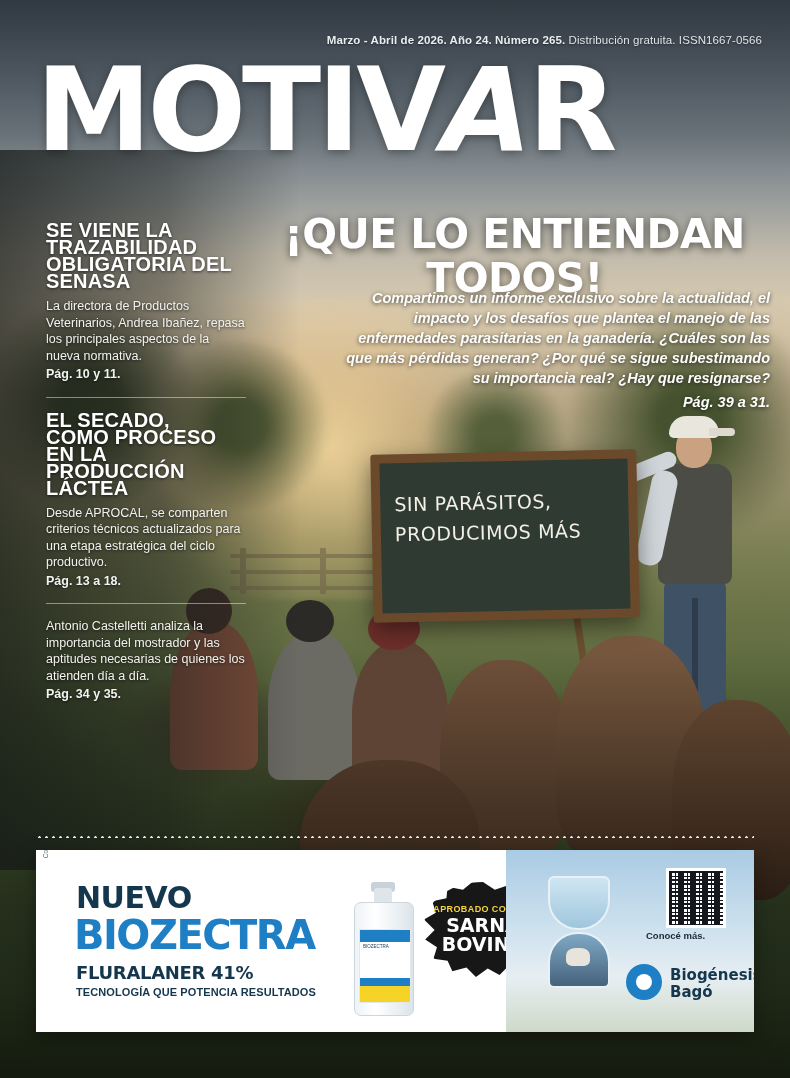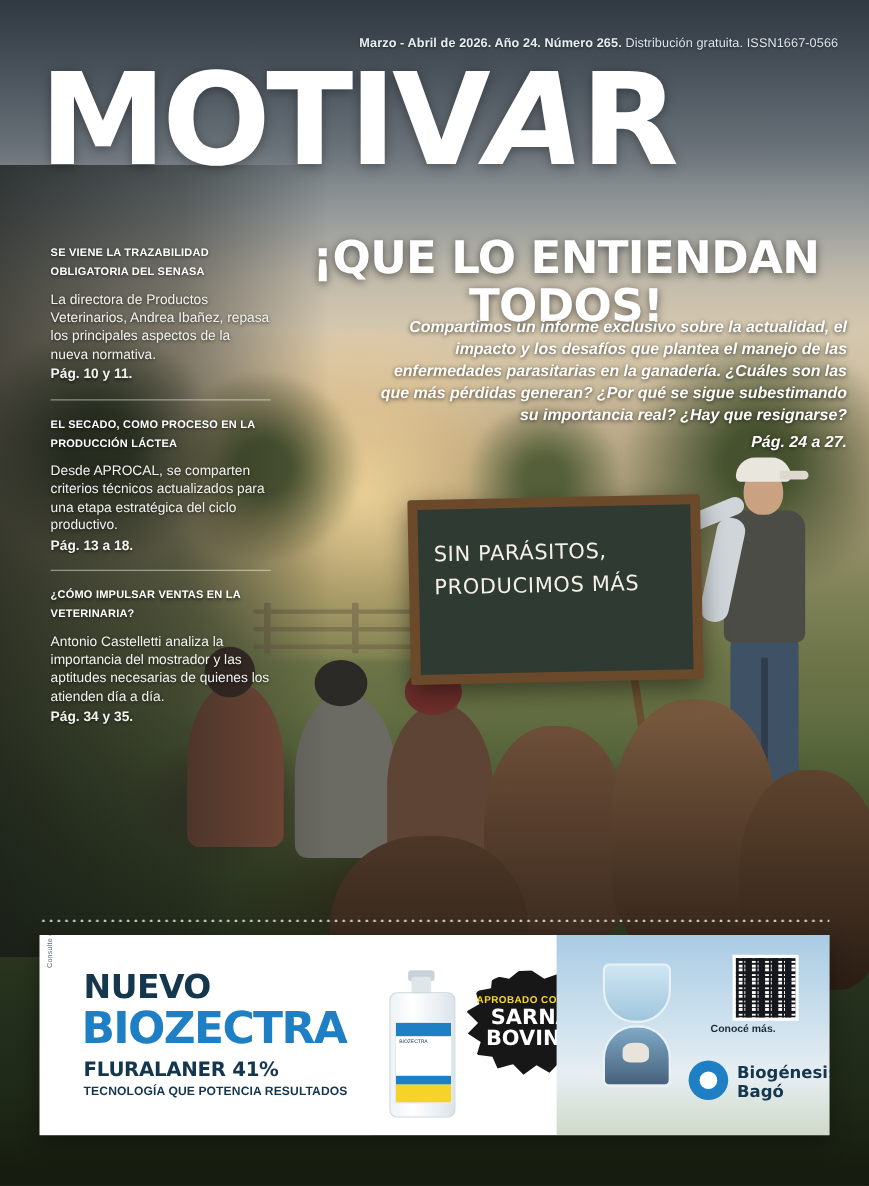--- a/index.html
+++ b/index.html
@@ -79,21 +79,21 @@
     text-shadow:0 2px 10px rgba(0,0,0,.35);
     white-space:nowrap;
   }
   .masthead .ital{font-style:italic;}
 
   
   .leftcol{position:absolute;left:46px;top:222px;width:200px;color:#fff;}
   .story{padding-bottom:14px;}
   .story + .story{border-top:1px solid rgba(255,255,255,.45);padding-top:14px;}
   .story h3{
-    margin:0 12px 8px 0;font-size:10px;line-height:17px;
+    margin:0 12px 8px 0;font-size:20px;line-height:17px;
     font-weight:bold;letter-spacing:.2px;text-transform:uppercase;
     font-family:"Liberation Sans",sans-serif;
     text-shadow:0 1px 3px rgba(0,0,0,.6);
   }
   .story p{
     margin:0;font-size:12.5px;line-height:16.5px;color:#f2f2ef;
     text-shadow:0 1px 3px rgba(0,0,0,.65);
   }
   .story .page{position:static;font-weight:bold;display:block;margin-top:2px;}
 
@@ -151,21 +151,21 @@
     background-image:radial-gradient(circle, #ffffff 1px, rgba(255,255,255,0) 1.6px);
     background-size:7px 3px;opacity:.9;
   }
 
   
   .ad{
     position:absolute;left:36px;top:850px;width:718px;height:182px;
     background:#ffffff;box-shadow:0 6px 18px rgba(0,0,0,.35);
     overflow:hidden;
   }
-  .ad-left{position:absolute;left:0;top:0;width:300px;height:182px;background:#fff;}
+  .ad-left{position:absolute;left:0;top:0;width:300px;height:182px;background:#fff;text-align:right;}
   .ad-vert{
     position:absolute;left:6px;top:30px;width:130px;
     font-size:6.5px;color:#5d6b76;letter-spacing:.2px;
     transform:rotate(-90deg);transform-origin:left top;
     white-space:nowrap;
   }
   .ad-nuevo{position:absolute;left:40px;top:30px;font-size:30px;font-weight:bold;color:#15374e;letter-spacing:-.5px;font-family:"DejaVu Sans",sans-serif;}
   .ad-brand{position:absolute;left:38px;top:62px;font-size:40px;font-weight:bold;color:#1f7fc4;letter-spacing:-1.5px;font-family:"DejaVu Sans",sans-serif;}
   .ad-mol{position:absolute;left:40px;top:112px;font-size:18px;font-weight:bold;color:#15374e;letter-spacing:-.3px;font-family:"DejaVu Sans",sans-serif;}
   .ad-tag{position:absolute;left:40px;top:136px;font-size:11px;font-weight:bold;color:#15374e;letter-spacing:.1px;}
@@ -265,21 +265,21 @@
 
   <div class="topbar">
     <b>Marzo - Abril  de 2026.  Año 24. Número 265.</b><span class="light"> Distribución gratuita.  ISSN1667-0566</span>
   </div>
 
   <div class="masthead"><span>MOTIV</span><span class="ital">A</span><span>R</span></div>
 
   <div class="headline">¡QUE LO ENTIENDAN TODOS!</div>
   <div class="lead">
     <span>Compartimos un informe exclusivo sobre la actualidad, el impacto y los desafíos que plantea el manejo de las enfermedades parasitarias en la ganadería. ¿Cuáles son las que más pérdidas generan? ¿Por qué se sigue subestimando su importancia real? ¿Hay que resignarse?</span>
-    <span class="pg">Pág. 24 a 27.</span>
+    <span class="pg">Pág. 39 a 31.</span>
   </div>
 
   <div class="board">
     <div class="chalk">
       <div>SIN PARÁSITOS,</div>
       <div>PRODUCIMOS MÁS</div>
     </div>
   </div>
 
   <div class="leftcol">
@@ -287,21 +287,20 @@
       <h3>SE VIENE LA TRAZABILIDAD OBLIGATORIA DEL SENASA</h3>
       <p>La directora de Productos Veterinarios, Andrea Ibañez, repasa los principales aspectos de la nueva normativa.</p>
       <p class="page">Pág. 10 y 11.</p>
     </div>
     <div class="story">
       <h3>EL SECADO, COMO PROCESO EN LA PRODUCCIÓN LÁCTEA</h3>
       <p>Desde APROCAL, se comparten criterios técnicos actualizados para una etapa estratégica del ciclo productivo.</p>
       <p class="page">Pág. 13 a 18.</p>
     </div>
     <div class="story">
-      <h3>¿CÓMO IMPULSAR VENTAS EN LA VETERINARIA?</h3>
       <p>Antonio Castelletti analiza la importancia del mostrador y las aptitudes necesarias de quienes los atienden día a día.</p>
       <p class="page">Pág. 34 y 35.</p>
     </div>
   </div>
 
   <div class="dots"></div>
 
   <div class="ad">
     <div class="ad-left">
       <div class="ad-vert">Consulte con su médico veterinario</div>

